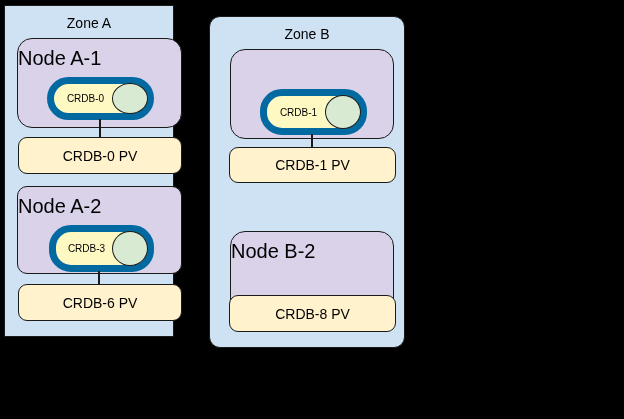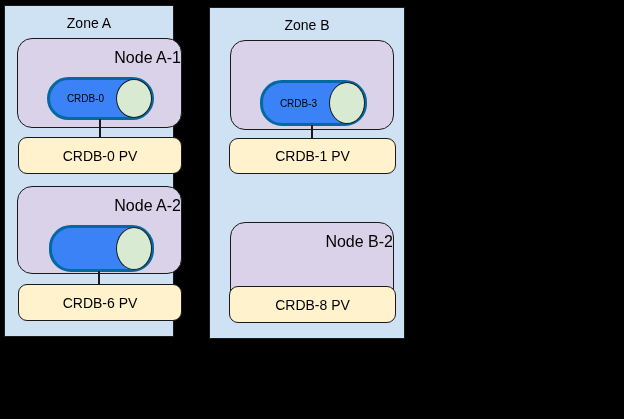--- a/index.html
+++ b/index.html
@@ -28,29 +28,28 @@
     position:absolute;
     background:#d9d2e9;
     border:1px solid #1a1a1a;
     border-radius:15px;
     box-sizing:border-box;
     z-index:1;
   }
   .node-label{
     position:absolute;
     left:0;right:0;top:11px;
-    text-align:right;
-    font-size:16px;
+    text-align:left;
+    font-size:20px;
     line-height:16px;
-    padding-left:20px;
   }
   .cyl{
     position:absolute;
-    background:#3b82f6;
-    border:3px solid #0369a1;
+    background:#fef9c3;
+    border:7px solid #0369a1;
     border-radius:22px;
     box-sizing:border-box;
   }
   .cyl-cap{
     position:absolute;
     top:-1px;right:-1px;bottom:-1px;
     width:36px;
     background:#d9ead3;
     border:1px solid #1a1a1a;
     border-radius:50%;
@@ -91,37 +90,38 @@
     <div class="node" style="left:12px;top:32px;width:165px;height:90px;">
       <div class="node-label">Node A-1</div>
       <div class="cyl" style="left:29px;top:38px;width:107px;height:43px;">
         <div class="cyl-cap"></div>
         <div class="cyl-label">CRDB-0</div>
       </div>
     </div>
     <div class="conn" style="left:94px;top:113px;height:19px;"></div>
     <div class="pv" style="left:13px;top:131px;width:164px;height:37px;">CRDB-0 PV</div>
 
-    <div class="node" style="left:12px;top:180px;width:165px;height:88px;">
+    <div class="node" style="left:12px;top:180px;width:165px;height:88px;border-radius:10px;">
       <div class="node-label">Node A-2</div>
       <div class="cyl" style="left:31px;top:38px;width:105px;height:47px;">
         <div class="cyl-cap"></div>
+        <div class="cyl-label">CRDB-3</div>
       </div>
     </div>
     <div class="conn" style="left:93px;top:265px;height:14px;"></div>
     <div class="pv" style="left:13px;top:278px;width:164px;height:37px;">CRDB-6 PV</div>
   </div>
 
-  <div class="zone" style="left:209px;top:7px;width:196px;height:332px;">
+  <div class="zone" style="left:209px;top:16px;width:196px;height:332px;border-radius:11px;">
     <div class="zone-label">Zone B</div>
 
     <div class="node" style="left:20px;top:32px;width:164px;height:90px;">
       <div class="cyl" style="left:29px;top:39px;width:107px;height:46px;">
         <div class="cyl-cap"></div>
-        <div class="cyl-label">CRDB-3</div>
+        <div class="cyl-label">CRDB-1</div>
       </div>
     </div>
     <div class="conn" style="left:101px;top:117px;height:14px;"></div>
     <div class="pv" style="left:19px;top:130px;width:167px;height:36px;text-align:center;">CRDB-1 PV</div>
 
     <div class="node" style="left:20px;top:180px;width:164px;height:88px;margin-top:34px;">
       <div class="node-label">Node B-2</div>
     </div>
     <div class="pv" style="left:19px;top:278px;width:167px;height:37px;">CRDB-8 PV</div>
   </div>

